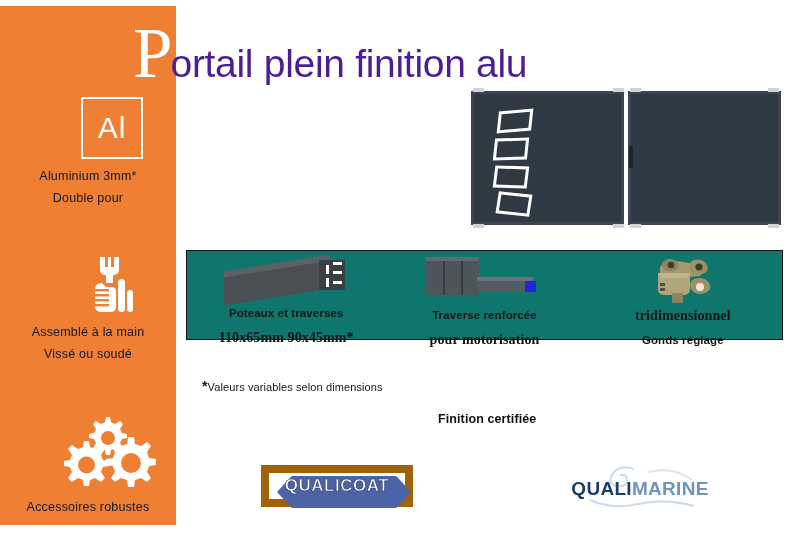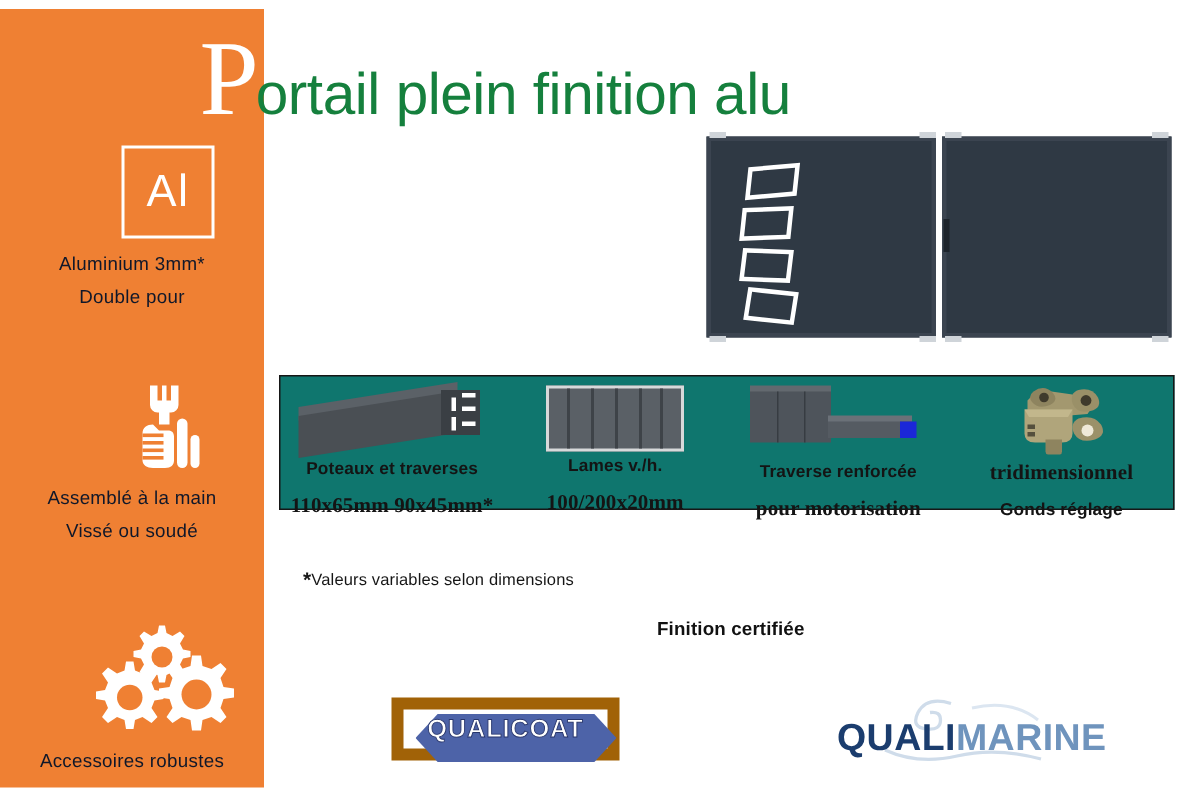--- a/index.html
+++ b/index.html
@@ -35,21 +35,21 @@
     position:absolute;left:133px;top:24px;z-index:3;
     display:flex;align-items:baseline;
   }
   .title-p{
     font-family:"Liberation Serif", serif;
     font-size:71px;line-height:.84;color:#ffffff;font-weight:400;
     margin-right:-2px;
   }
   .title-rest{
     font-family:"Liberation Sans", sans-serif;
-    font-size:39px;line-height:1;color:#15803d;font-weight:300;
+    font-size:39px;line-height:1;color:#4c1d95;font-weight:300;
     letter-spacing:-0.3px;
   }
 
   
   .gate{
     position:absolute;left:471px;top:91px;width:310px;height:134px;
   }
   .gate-panel{
     position:absolute;top:0;height:134px;background:#2f3944;
     border:3px solid #3b4450;box-sizing:border-box;
@@ -146,21 +146,21 @@
     position:relative;z-index:2;font-family:"Liberation Sans", sans-serif;
     font-size:17px;font-weight:700;color:#ffffff;letter-spacing:.5px;
     -webkit-text-stroke:0.6px #27356b;
   }
   .qualimarine{
     position:absolute;left:558px;top:466px;width:164px;height:44px;
   }
   .qm-swirl{position:absolute;left:24px;top:-2px;width:120px;height:46px;}
   .qm-text{
     position:absolute;left:0;top:12px;width:164px;text-align:center;
-    font-size:25px;font-weight:700;letter-spacing:.3px;z-index:2;
+    font-size:19px;font-weight:700;letter-spacing:.3px;z-index:2;
   }
   .qm-a{color:#1b3d6e;}
   .qm-b{color:#6f94bd;}
 </style>
 </head>
 <body>
 
 <div id="page">
 
   <div class="sidebar">
@@ -252,33 +252,20 @@
             <div class="post-slot" style="left:106px;top:21px;width:3px;height:9px;"></div>
             <div class="post-slot" style="left:113px;top:5px;width:9px;height:3px;"></div>
             <div class="post-slot" style="left:113px;top:14px;width:9px;height:3px;"></div>
             <div class="post-slot" style="left:113px;top:24px;width:9px;height:3px;"></div>
           </div>
         </div>
         <div class="prod-cap">Poteaux et traverses</div>
         <div class="prod-cap sub">110x65mm 90x45mm*</div>
       </div>
 
-      <div class="prod-cell">
-        <div class="prod-img">
-          <div class="lames">
-            <div class="lame-line" style="left:12px;"></div>
-            <div class="lame-line" style="left:28px;"></div>
-            <div class="lame-line" style="left:44px;"></div>
-            <div class="lame-line" style="left:60px;"></div>
-            <div class="lame-line" style="left:74px;"></div>
-          </div>
-        </div>
-        <div class="prod-cap">Lames v./h.</div>
-        <div class="prod-cap sub">100/200x20mm</div>
-      </div>
 
       <div class="prod-cell">
         <div class="prod-img">
           <div class="trav">
             <div class="trav-blk-top"></div>
             <div class="trav-blk"></div>
             <div class="trav-line" style="left:18px;top:4px;width:1.5px;height:34px;"></div>
             <div class="trav-line" style="left:36px;top:4px;width:1.5px;height:34px;"></div>
             <div class="trav-arm-top"></div>
             <div class="trav-arm"></div>

